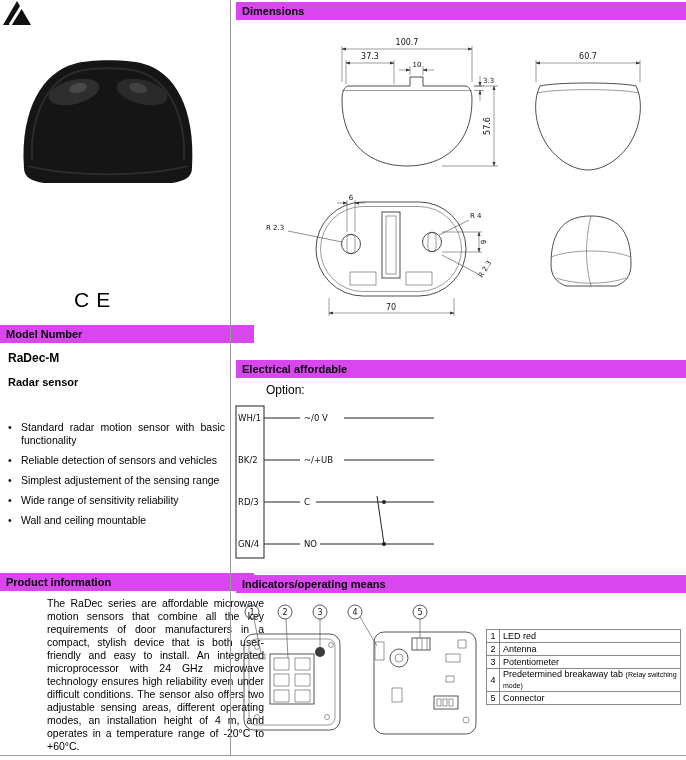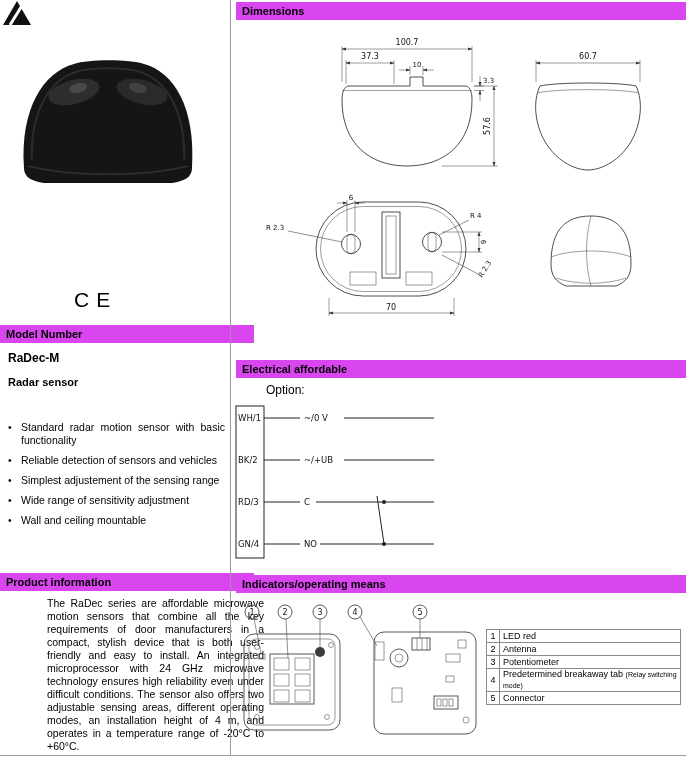--- a/index.html
+++ b/index.html
@@ -84,21 +84,21 @@
     <li>
         <span class="bullet">•</span>
         <span class="ftext">Reliable detection of sensors and vehicles</span>
       </li>
     <li>
         <span class="bullet">•</span>
         <span class="ftext">Simplest adjustement of the sensing range</span>
       </li>
     <li>
         <span class="bullet">•</span>
-        <span class="ftext">Wide range of sensitivity adjustment</span>
+        <span class="ftext">Wide range of sensitivity reliability</span>
       </li>
     <li>
         <span class="bullet">•</span>
         <span class="ftext">Wall and ceiling mountable</span>
       </li>
   </ul>
 
   <div class="hbar lcol" style="top:573px">Product information</div>
   <p class="product-info">The RaDec series are affordable microwave motion sensors that combine all the key requirements of door manufacturers in a compact, stylish device that is both user-friendly and easy to install. An integrated microprocessor with 24 GHz microwave technology ensures high reliability even under difficult conditions. The sensor also offers two adjustable sensing areas, different operating modes, an installation height of 4 m, and operates in a temperature range of -20°C to +60°C.</p>
 

